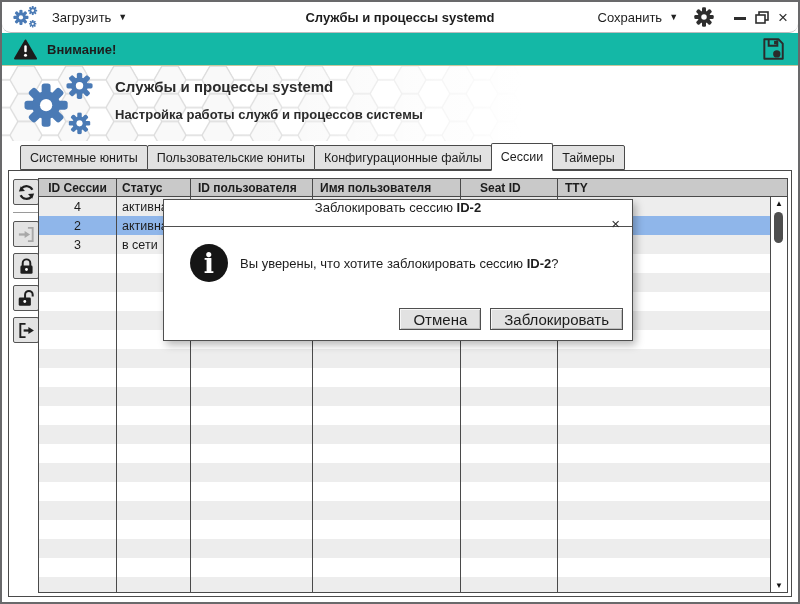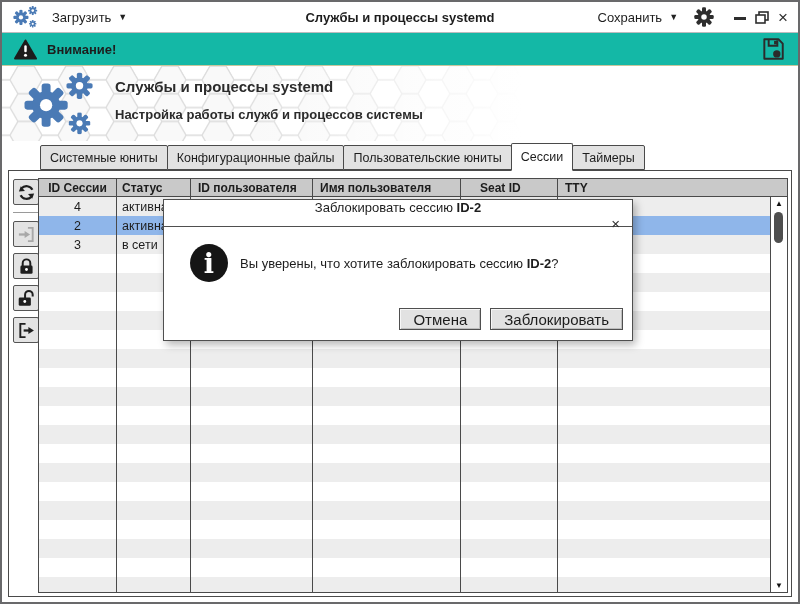--- a/index.html
+++ b/index.html
@@ -4,42 +4,42 @@
 <style>
   html,body{margin:0;padding:0;background:#e9e9e9;}
   *{box-sizing:border-box;}
   #window{
     position:relative;width:800px;height:604px;background:#fff;
     border:2px solid #69696b;overflow:hidden;
     font-family:"Liberation Sans","DejaVu Sans",sans-serif;color:#1d1d1d;
   }
   
   .titlebar{position:relative;height:31px;display:flex;align-items:center;
-    padding:0 10px;border-bottom:1px solid #bcbcbe;background:#fff;}
+    padding:0 10px;border-bottom:1px solid #bcbcbe;background:#fff;border-radius:9px;}
   .menu-btn{display:flex;align-items:center;gap:7px;font-size:13px;cursor:default;}
   .caret{font-size:9px;color:#222;line-height:1;}
   .tb-title{position:absolute;left:0;right:0;text-align:center;font-weight:bold;
     font-size:13px;pointer-events:none;}
   .tb-right{margin-left:auto;display:flex;align-items:center;gap:16px;z-index:2;}
   .winctl{display:flex;align-items:center;gap:9px;margin-left:4px;}
   .min-glyph{width:12px;height:3px;background:#2e2e2e;margin-top:2px;}
   .close-glyph{font-size:17px;line-height:1;color:#2e2e2e;}
   
   .warnbar{height:33px;background:#14b8a6;border-bottom:1px solid #c9c69c;
     display:flex;align-items:center;gap:10px;padding:0 12px;}
   .warn-label{font-weight:bold;font-size:13px;}
   .warn-spacer{flex:1;}
   
   .banner{position:relative;height:75px;background:#fff;overflow:hidden;}
   .hexbg{position:absolute;left:0;top:0;}
   .logo{position:absolute;left:16px;top:4px;}
   .banner-title{position:absolute;left:113px;top:12px;font-size:15px;font-weight:bold;color:#2b2b2b;}
   .banner-sub{position:absolute;left:113px;top:41px;font-size:13px;font-weight:bold;color:#2b2b2b;}
   
-  .tabbar{position:relative;height:29px;display:flex;align-items:flex-end;padding-left:38px;z-index:2;}
+  .tabbar{position:relative;height:29px;display:flex;align-items:flex-end;padding-left:18px;z-index:2;}
   .tab{height:25px;line-height:24px;padding:0 9px;background:#e2e2e2;
     border:1px solid #4a4a4a;border-radius:2px 2px 0 0;font-size:12.5px;
     margin-right:-1px;white-space:nowrap;cursor:default;}
   .tab.active{background:#fff;height:28px;line-height:27px;border-bottom:1px solid #fff;
     margin-bottom:-1px;z-index:3;position:relative;}
   
   .panel{position:absolute;left:6px;right:6px;top:168px;bottom:5px;
     border:1px solid #4a4a4a;background:#fff;}
   
   .toolbar{position:absolute;left:3px;top:8px;width:28px;display:flex;flex-direction:column;align-items:center;}
@@ -189,22 +189,22 @@
     </svg>
     <svg class="logo" width="82" height="68" viewBox="0 0 64 58" color="#4a7ab5">
         <use href="#gears3"></use>
       </svg>
     <div class="banner-title">Службы и процессы systemd</div>
     <div class="banner-sub">Настройка работы служб и процессов системы</div>
   </div>
 
   <div class="tabbar">
     <div class="tab">Системные юниты</div>
+    <div class="tab">Пользовательские юниты</div>
     <div class="tab">Конфигурационные файлы</div>
-    <div class="tab">Пользовательские юниты</div>
     <div class="tab active">Сессии</div>
     <div class="tab">Таймеры</div>
   </div>
 
   <div class="panel">
 
     <div class="toolbar">
       <div class="tbtn">
         <svg width="19" height="19" viewBox="0 0 20 20">
           <path d="M16.2 7.2 A7 7 0 0 0 4.8 5.6" fill="none" stroke="currentColor" stroke-width="2.3"></path>

